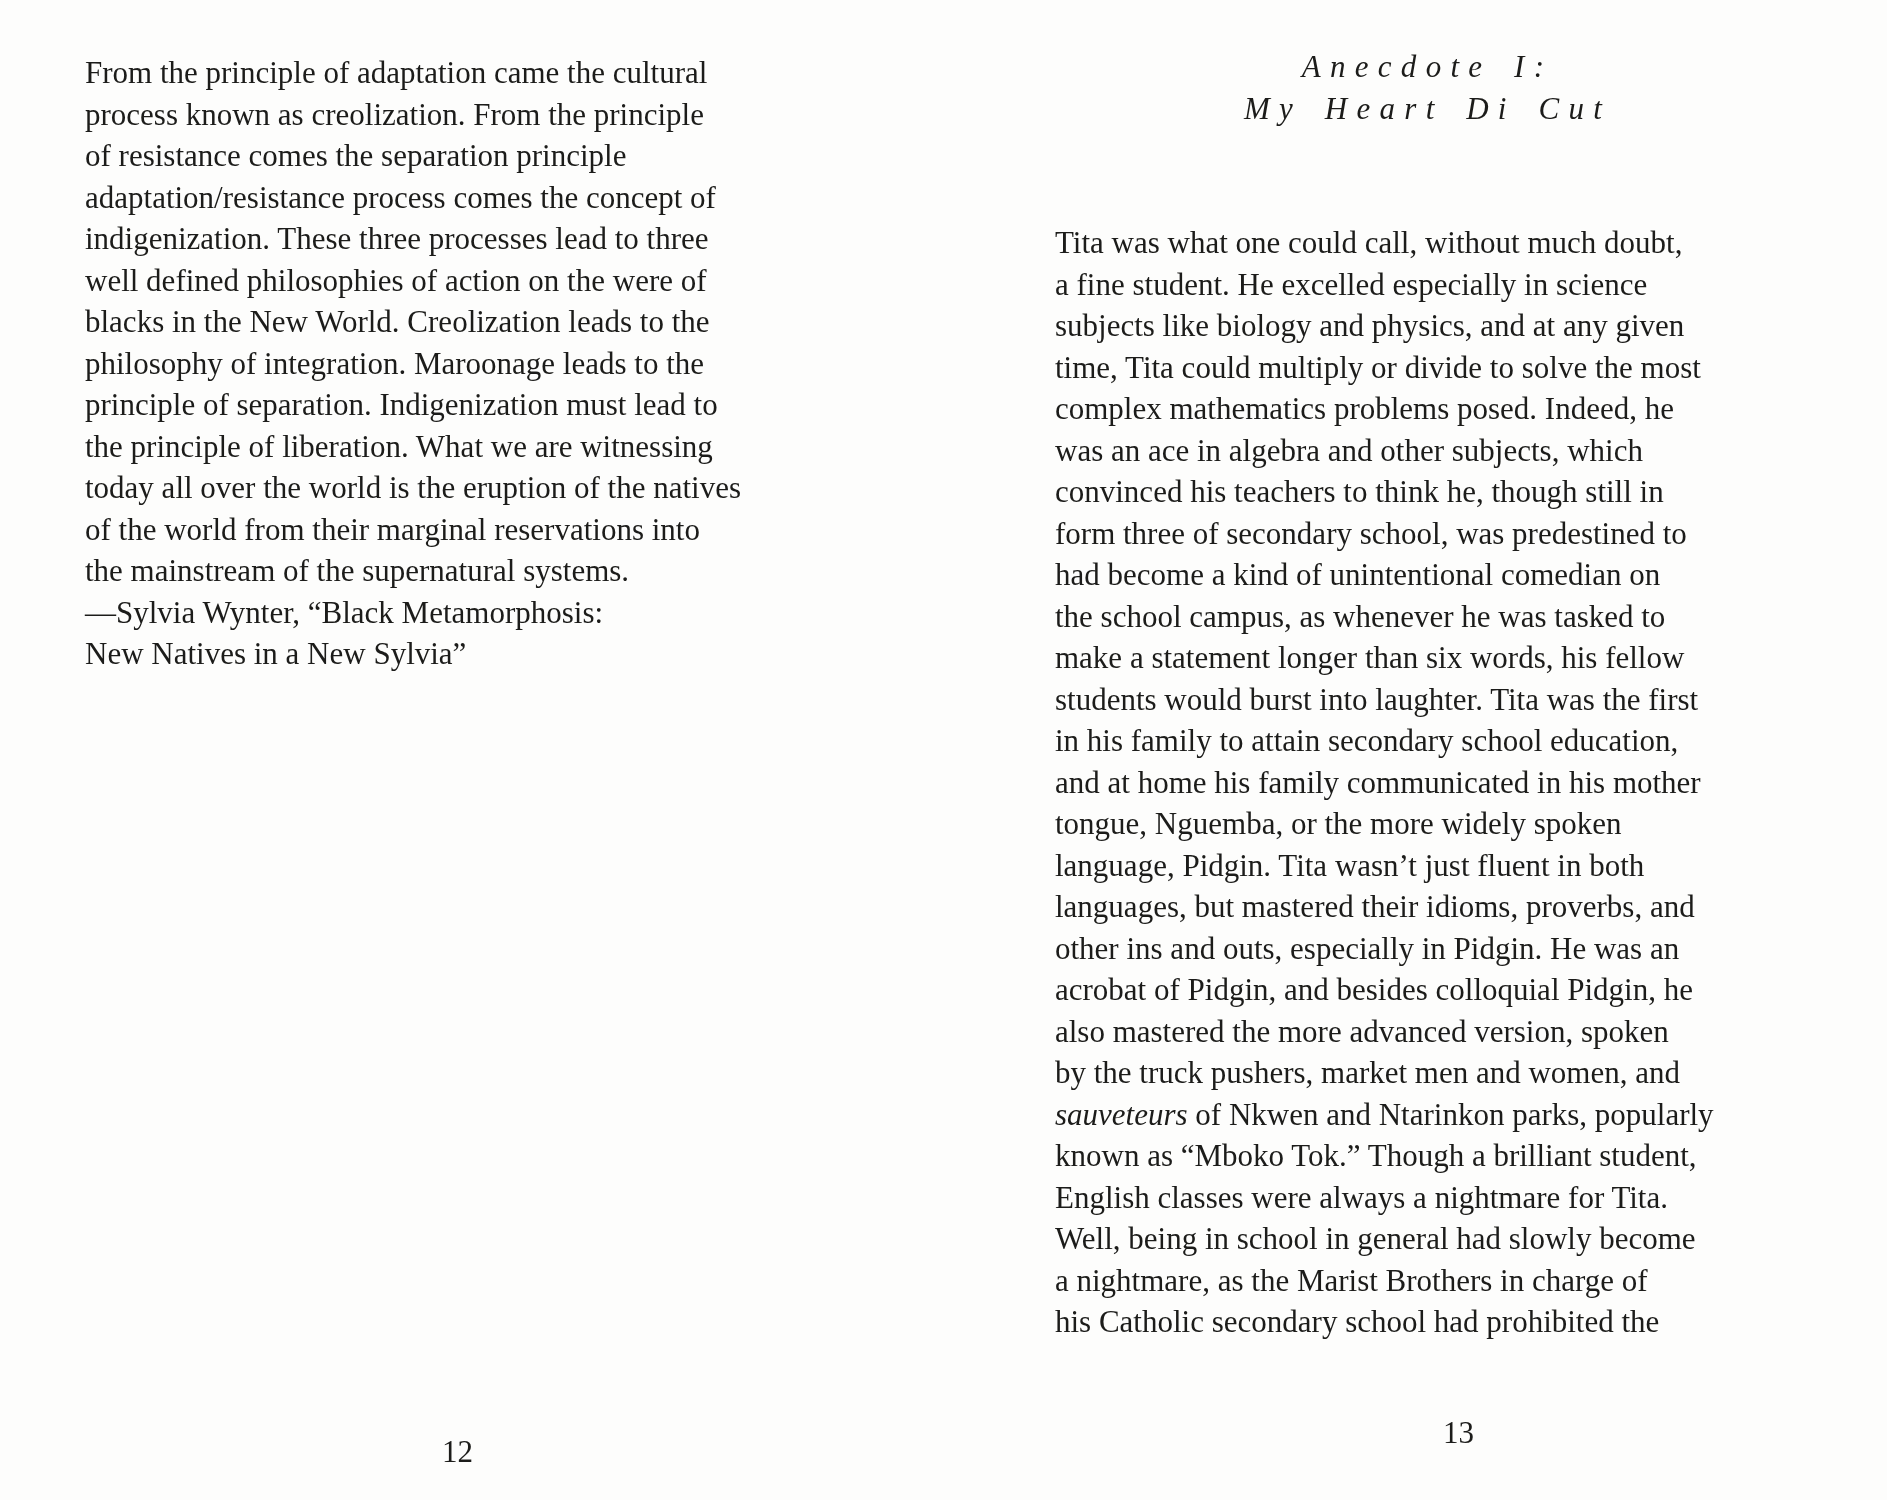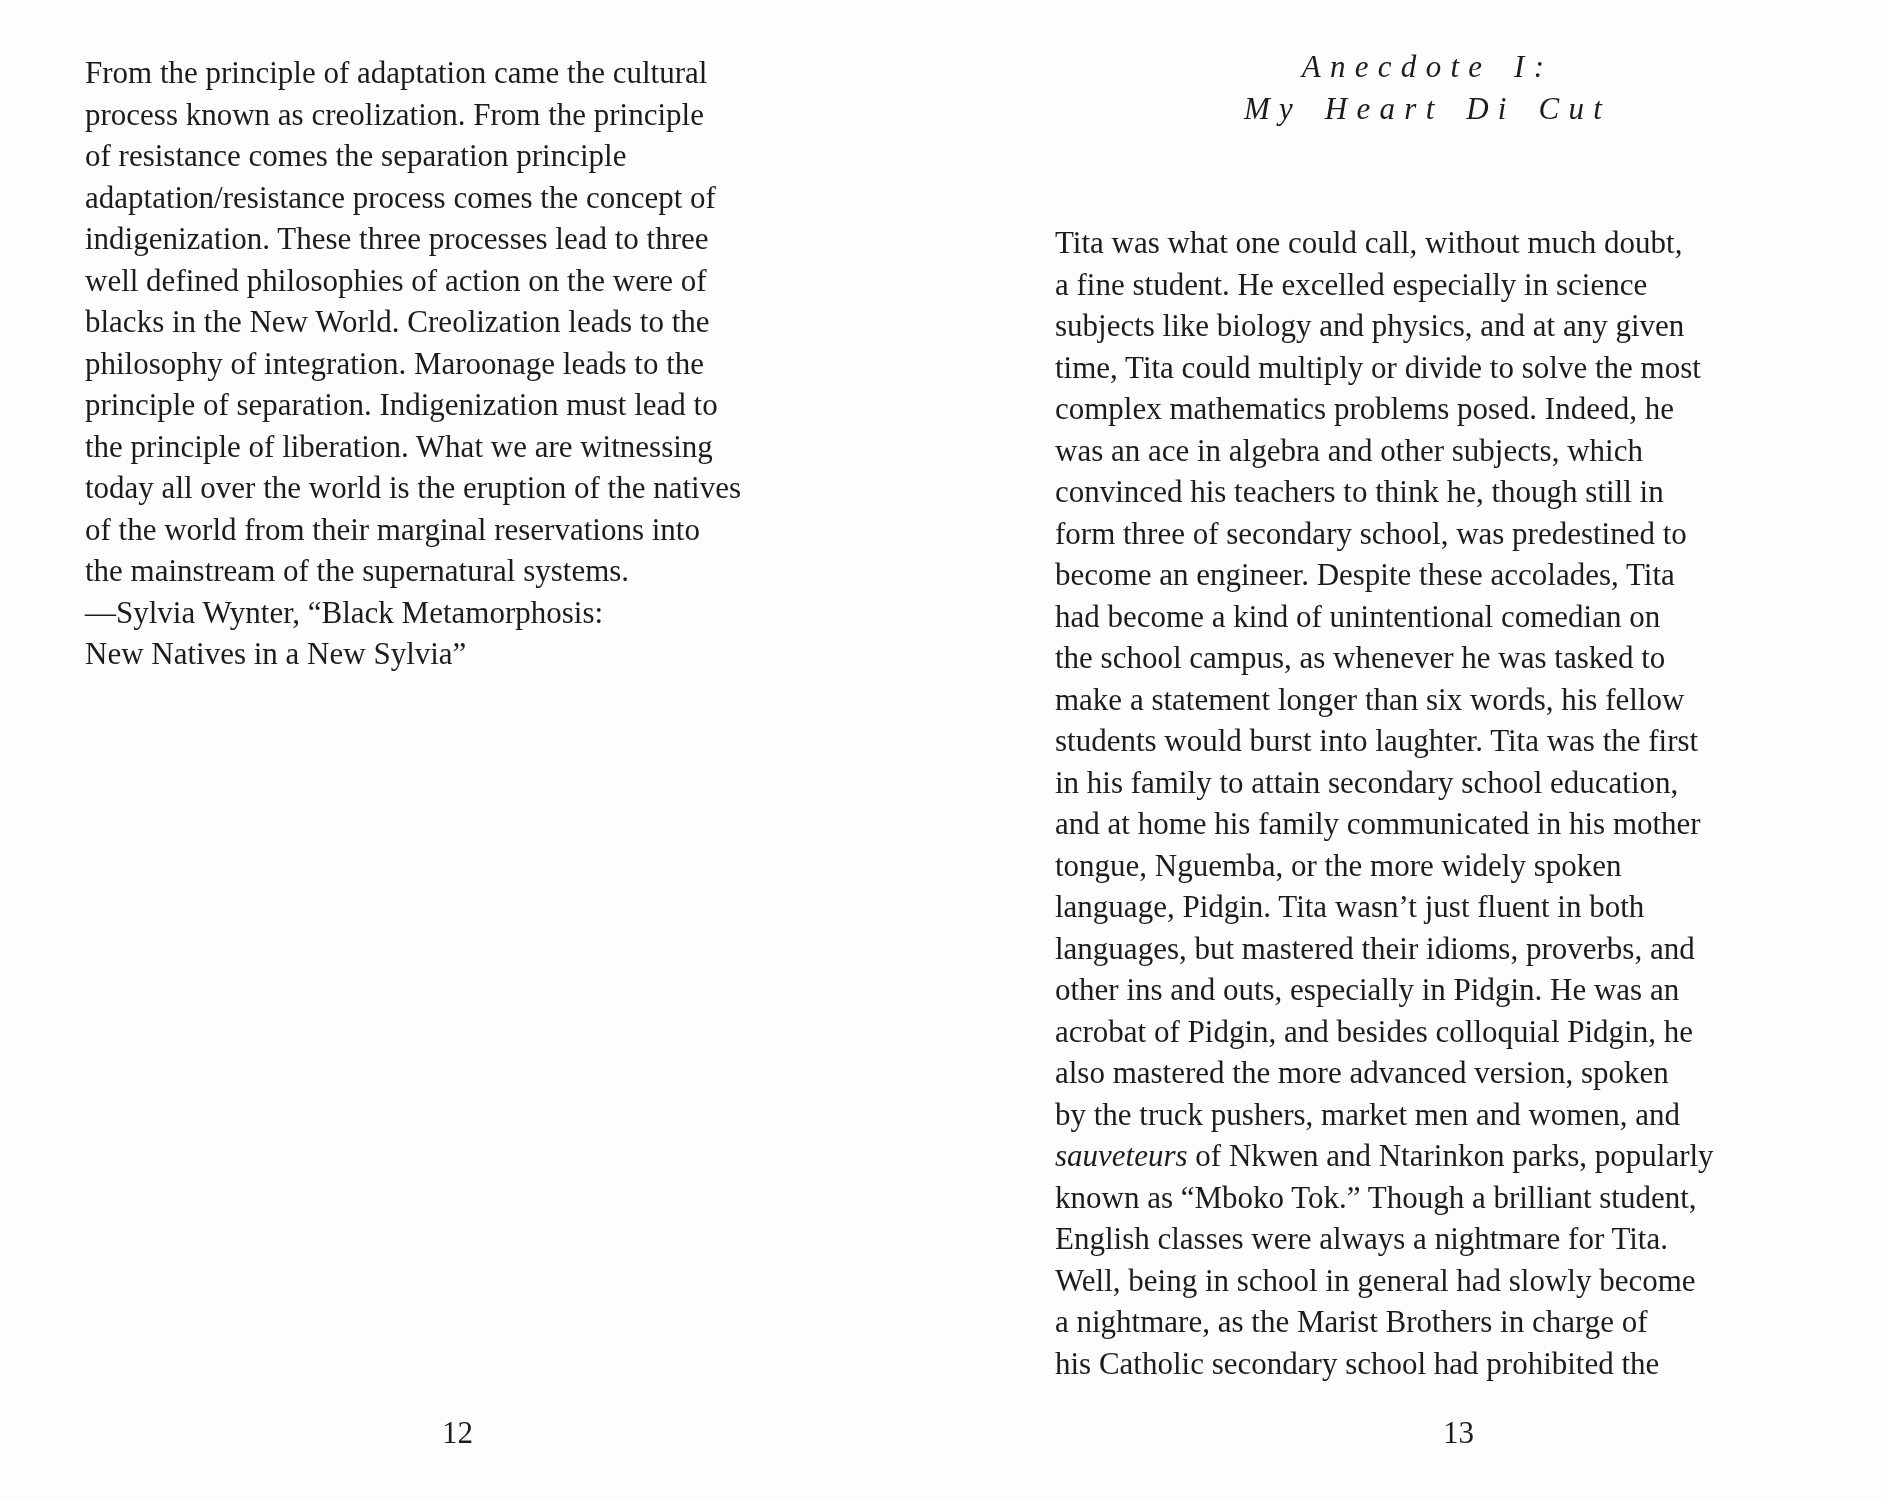--- a/index.html
+++ b/index.html
@@ -42,21 +42,21 @@
     line-height: 41.5px;
     white-space: pre;
   }
   .folio {
     position: absolute;
     top: 1412px;
     width: 745px;
     text-align: center;
     line-height: 41.5px;
   }
-  .folio-left  { left: 85px; }
+  .folio-left  { left: 85px; margin-top: 19px; }
   .folio-right { left: 1086px; }
 </style>
 </head>
 <body>
 
 <div class="text-col col-left body-lines">
     <div class="line">From the principle of adaptation came the cultural</div>
     <div class="line">process known as creolization. From the principle</div>
     <div class="line">of resistance comes the separation principle</div>
     <div class="line">adaptation/resistance process comes the concept of</div>
@@ -80,21 +80,20 @@
   </div>
   <div class="body-lines">
       <div class="line">Tita was what one could call, without much doubt,</div>
       <div class="line">a fine student. He excelled especially in science</div>
       <div class="line">subjects like biology and physics, and at any given</div>
       <div class="line">time, Tita could multiply or divide to solve the most</div>
       <div class="line">complex mathematics problems posed. Indeed, he</div>
       <div class="line">was an ace in algebra and other subjects, which</div>
       <div class="line">convinced his teachers to think he, though still in</div>
       <div class="line">form three of secondary school, was predestined to</div>
-      <div class="line">become an engineer. Despite these accolades, Tita</div>
       <div class="line">had become a kind of unintentional comedian on</div>
       <div class="line">the school campus, as whenever he was tasked to</div>
       <div class="line">make a statement longer than six words, his fellow</div>
       <div class="line">students would burst into laughter. Tita was the first</div>
       <div class="line">in his family to attain secondary school education,</div>
       <div class="line">and at home his family communicated in his mother</div>
       <div class="line">tongue, Nguemba, or the more widely spoken</div>
       <div class="line">language, Pidgin. Tita wasn’t just fluent in both</div>
       <div class="line">languages, but mastered their idioms, proverbs, and</div>
       <div class="line">other ins and outs, especially in Pidgin. He was an</div>

